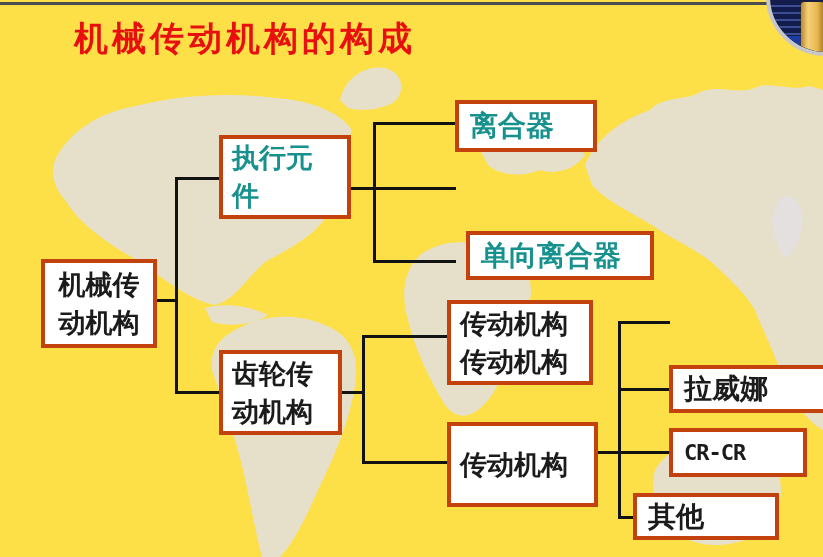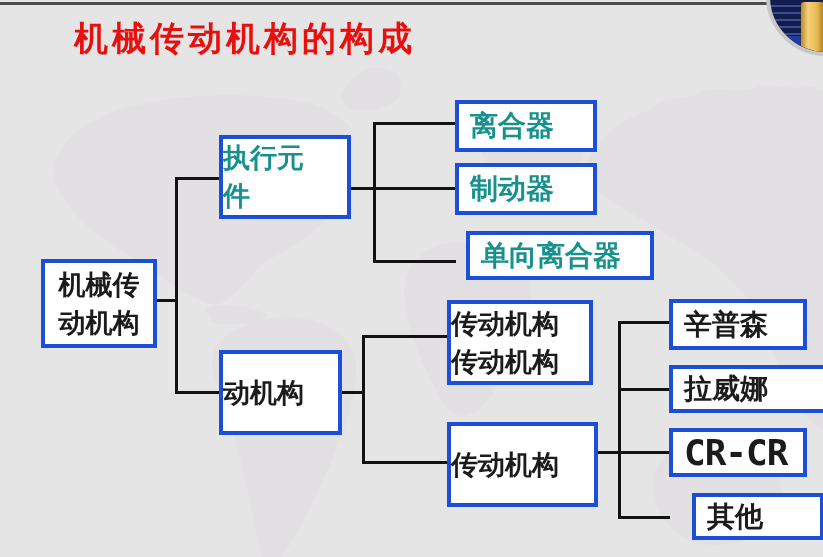--- a/index.html
+++ b/index.html
@@ -1,50 +1,50 @@
 <!DOCTYPE html>
 <html><head>
 <meta charset="utf-8">
 <style>
   html,body{margin:0;padding:0;background:#fff;}
   #slide{
     position:relative;
     width:823px;height:557px;
     overflow:hidden;
-    background:#e5e5e5;
+    background:#fde047;
     font-family:"Liberation Sans", sans-serif;
   }
   
   #map-watermark{position:absolute;left:0;top:0;width:823px;height:557px;z-index:0;}
   
   .top-rule{position:absolute;left:0;top:2px;width:823px;height:3px;background:#4d4d4f;z-index:1;}
   
   .slide-title{
     position:absolute;left:74px;top:16px;z-index:3;
     font-size:34px;font-weight:bold;letter-spacing:4px;
     color:#e8100f;white-space:nowrap;
   }
   
   .line{position:absolute;background:#121212;z-index:1;}
   
   .node{
     position:absolute;z-index:2;box-sizing:border-box;
-    border:4px solid #1d4ed8;background:#ffffff;
+    border:4px solid #c2410c;background:#ffffff;
     display:flex;flex-direction:column;justify-content:center;
   }
   .node .txt{
     font-weight:bold;color:#1b1b1b;
     font-size:27px;line-height:38px;
-    white-space:nowrap;
+    padding-left:9px;white-space:nowrap;
   }
   .node .txt span{display:block;}
   .node.center .txt{padding-left:0;text-align:center;}
   .node.single .txt{font-size:28px;line-height:30px;padding-left:11px;}
   .node.teal .txt{color:#17918e;}
-  .node.mono .txt{font-family:"DejaVu Sans Mono", monospace;font-size:36px;letter-spacing:-1px;}
+  .node.mono .txt{font-family:"DejaVu Sans Mono", monospace;font-size:22px;letter-spacing:-1px;}
   
   .globe{
     position:absolute;left:766px;top:-64px;width:120px;height:120px;z-index:4;
     box-sizing:border-box;border-radius:50%;
     border:4px solid #c7c7c9;background:#121d4d;overflow:hidden;
   }
   .globe .stripes{
     position:absolute;left:0;top:58px;width:100%;height:40px;
     background:repeating-linear-gradient(180deg, rgba(96,118,205,0.55) 0 2px, rgba(0,0,0,0) 2px 7px);
   }
@@ -128,70 +128,61 @@
       <span>件</span>
     </div>
   </div>
 
   <div class="node teal single" style="left:455px;top:100px;width:142px;height:52px">
     <div class="txt">
         <span>离合器</span>
       </div>
   </div>
 
-  <div class="node teal single" style="left:455px;top:163px;width:142px;height:52px">
-    <div class="txt">
-        <span>制动器</span>
-      </div>
-  </div>
 
   <div class="node teal single" style="left:466px;top:231px;width:188px;height:49px">
     <div class="txt">
         <span>单向离合器</span>
       </div>
   </div>
 
   <div class="node" style="left:219px;top:350px;width:123px;height:85px">
     <div class="txt">
+      <span>齿轮传</span>
       <span>动机构</span>
     </div>
   </div>
 
   <div class="node" style="left:447px;top:300px;width:146px;height:85px">
     <div class="txt">
       <span>传动机构</span>
       <span>传动机构</span>
     </div>
   </div>
 
   <div class="node" style="left:447px;top:422px;width:151px;height:85px">
     <div class="txt">
       <span>传动机构</span>
     </div>
   </div>
 
-  <div class="node single" style="left:669px;top:299px;width:138px;height:51px">
-    <div class="txt">
-        <span>辛普森</span>
-      </div>
-  </div>
 
   <div class="node single" style="left:669px;top:365px;width:158px;height:48px">
     <div class="txt">
         <span>拉威娜</span>
       </div>
   </div>
 
   <div class="node single mono" style="left:669px;top:428px;width:138px;height:49px">
     <div class="txt">
         <span>CR-CR</span>
       </div>
   </div>
 
-  <div class="node single" style="left:692px;top:493px;width:132px;height:47px">
+  <div class="node single" style="left:633px;top:493px;width:146px;height:47px">
     <div class="txt">
         <span>其他</span>
       </div>
   </div>
 
   <div class="globe">
     <div class="stripes"></div>
     <div class="sea"></div>
     <div class="pillar"></div>
   </div>

